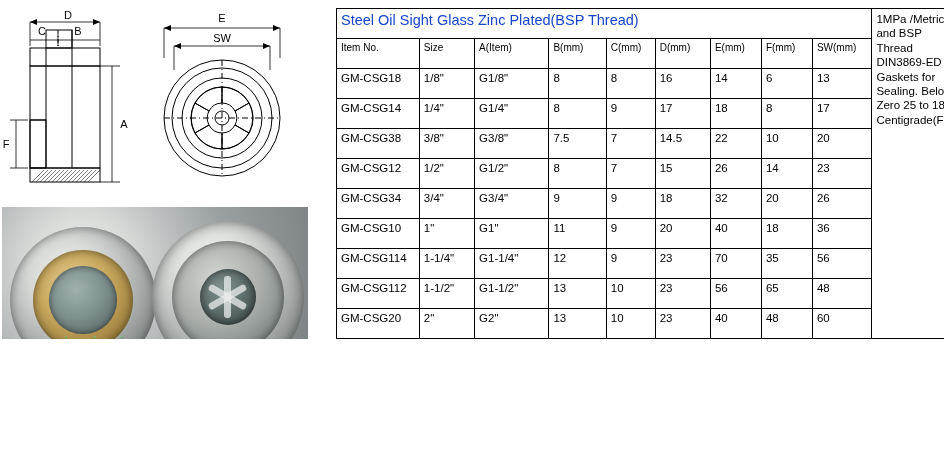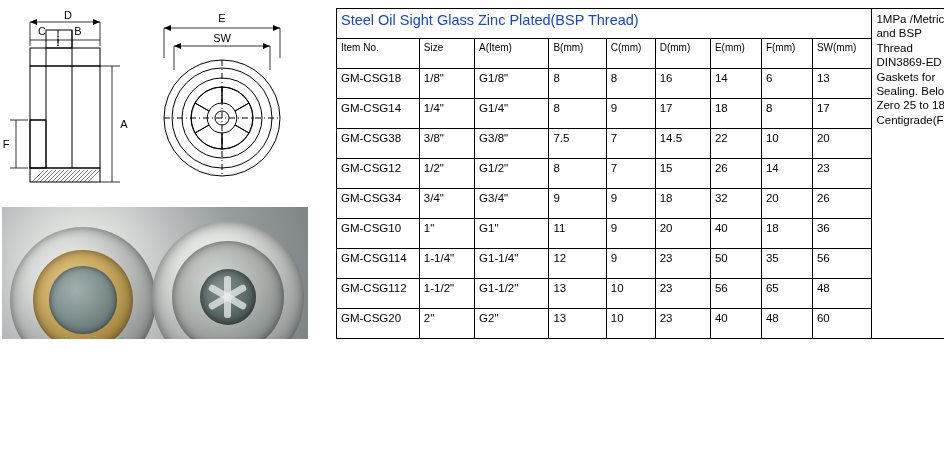--- a/index.html
+++ b/index.html
@@ -416,21 +416,21 @@
           <td>18</td>
           <td>36</td>
         </tr>
         <tr class="row">
           <td>GM-CSG114</td>
           <td>1-1/4"</td>
           <td>G1-1/4"</td>
           <td>12</td>
           <td>9</td>
           <td>23</td>
-          <td>50</td>
+          <td>70</td>
           <td>35</td>
           <td>56</td>
         </tr>
         <tr class="row">
           <td>GM-CSG112</td>
           <td>1-1/2"</td>
           <td>G1-1/2"</td>
           <td>13</td>
           <td>10</td>
           <td>23</td>

